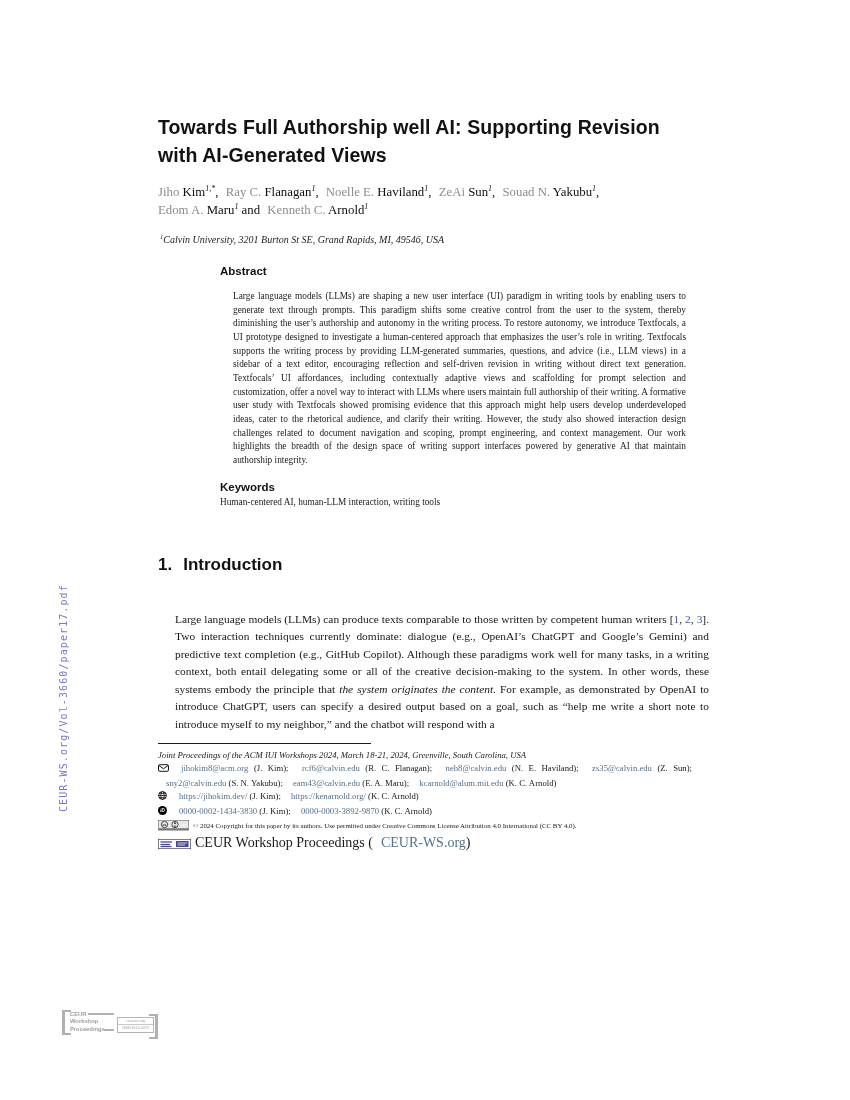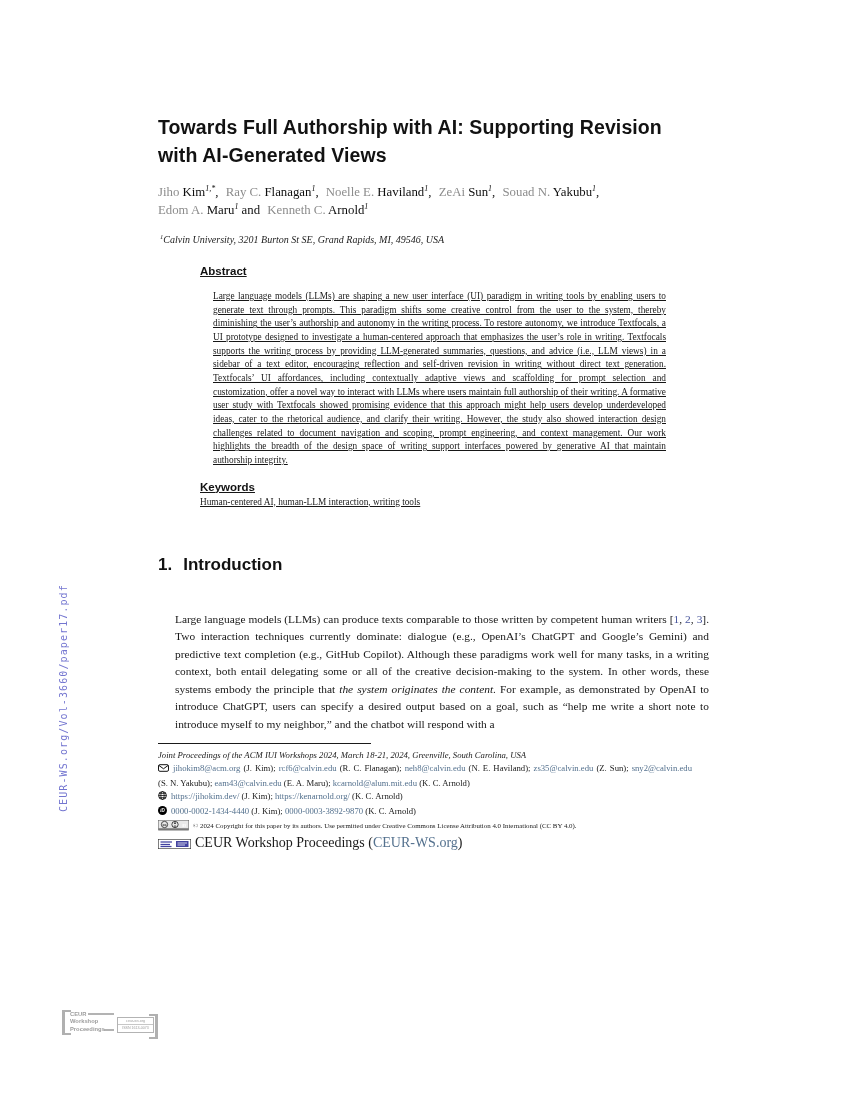--- a/index.html
+++ b/index.html
@@ -24,38 +24,38 @@
   .authors .family{color:#0e0e0e;}
   .authors .asup{font-style:italic;font-size:8px;line-height:0;}
   .authors .trail{margin-right:4px;}
 
   
   .affiliation{position:absolute;left:160px;top:234px;width:520px;
                font-style:italic;font-size:10px;color:#1c1c1c;}
   .affiliation sup{font-size:6.5px;font-style:italic;line-height:0;}
 
   
-  .abs-block{position:absolute;left:200px;top:265px;width:479px;text-decoration:underline;}
+  .abs-block{position:absolute;left:220px;top:265px;width:479px;}
   .mini-heading{font-family:"Liberation Sans", sans-serif;font-weight:700;
                 font-size:11.5px;color:#121212;margin:0 0 3px 0;}
   .abs-text{margin:13px;font-size:9.3px;line-height:13.65px;text-align:justify;color:#1a1a1a;}
   .kw-heading{margin-top:10px;}
   .kw-text{margin:0;font-size:9.3px;line-height:13.5px;color:#1a1a1a;}
 
   
   .section-heading{position:absolute;left:158px;top:555px;
                    font-family:"Liberation Sans", sans-serif;font-weight:700;
                    font-size:17px;color:#121212;}
   .section-heading .num{margin-right:11px;}
 
   
   .intro{position:absolute;left:158px;top:594px;width:534px;margin:17px;
          font-size:11.4px;line-height:17.45px;text-align:justify;color:#161616;}
 
-  .seg-link{color:var(--link,#54718e);}
+  .seg-link{color:var(--link,#54718e);margin-left:8px;}
   .seg-cite{color:var(--cite,#46549b);}
   .seg-italic{font-style:italic;}
 
   
   .footnote{position:absolute;left:158px;top:743px;width:534px;
             font-size:8.7px;line-height:13.4px;color:#1a1a1a;}
   .fn-rule{width:213px;height:1px;background:#1a1a1a;margin-bottom:5px;}
   .fn-attribution{font-style:italic;}
   .fn-emails,.fn-websites,.fn-orcids{text-align:justify;}
   .fn-icon{display:inline-block;vertical-align:-1px;margin-right:4px;}
@@ -81,21 +81,21 @@
   .cl-box .cl-site{border-bottom:1px solid #c7c7c7;}
 </style>
 </head>
 <body>
 
 <div class="page">
 
   <div class="watermark">CEUR-WS.org/Vol-3660/paper17.pdf</div>
 
   <div class="title">
-    <span>Towards Full Authorship with AI: Supporting Revision</span><br>
+    <span>Towards Full Authorship well AI: Supporting Revision</span><br>
     <span>with AI-Generated Views</span>
   </div>
 
   <div class="authors"><span class="given">Jiho </span><span class="family">Kim</span><sup class="asup">1,*</sup><span class="trail">, </span><span class="given">Ray C. </span><span class="family">Flanagan</span><sup class="asup">1</sup><span class="trail">, </span><span class="given">Noelle E. </span><span class="family">Haviland</span><sup class="asup">1</sup><span class="trail">, </span><span class="given">ZeAi </span><span class="family">Sun</span><sup class="asup">1</sup><span class="trail">, </span><span class="given">Souad N. </span><span class="family">Yakubu</span><sup class="asup">1</sup><span class="trail">,</span><br><span class="given">Edom A. </span><span class="family">Maru</span><sup class="asup">1</sup><span class="trail"> and </span><span class="given">Kenneth C. </span><span class="family">Arnold</span><sup class="asup">1</sup><span class="trail"></span></div>
 
   <div class="affiliation">
     <sup>1</sup><span>Calvin University, 3201 Burton St SE, Grand Rapids, MI, 49546, USA</span>
   </div>
 
   <div class="abs-block">
@@ -129,21 +129,21 @@
             <line x1="0.8" y1="6" x2="11.2" y2="6" stroke="#000" stroke-width="1"></line>
             <line x1="1.7" y1="3.1" x2="10.3" y2="3.1" stroke="#000" stroke-width="1"></line>
             <line x1="1.7" y1="8.9" x2="10.3" y2="8.9" stroke="#000" stroke-width="1"></line>
           </svg></span><span><span class="seg-link">https://jihokim.dev/</span><span class="seg-plain"> (J. Kim); </span><span class="seg-link">https://kenarnold.org/</span><span class="seg-plain"> (K. C. Arnold)</span></span>
     </div>
 
     <div class="fn-orcids">
       <span class="fn-icon"><svg width="9" height="9" viewBox="0 0 12 12">
             <circle cx="6" cy="6" r="6" fill="#000"></circle>
             <text x="6" y="8.3" font-size="6" fill="#fff" text-anchor="middle" font-family="Liberation Sans, sans-serif" font-style="italic" font-weight="bold">iD</text>
-          </svg></span><span><span class="seg-link">0000-0002-1434-4440</span><span class="seg-plain"> (J. Kim); </span><span class="seg-link">0000-0003-3892-9870</span><span class="seg-plain"> (K. C. Arnold)</span></span>
+          </svg></span><span><span class="seg-link">0000-0002-1434-3830</span><span class="seg-plain"> (J. Kim); </span><span class="seg-link">0000-0003-3892-9870</span><span class="seg-plain"> (K. C. Arnold)</span></span>
     </div>
 
     <div class="fn-copyright">
       <span class="fn-icon"><svg width="31" height="11" viewBox="0 0 62 22">
             <rect x="0.5" y="0.5" width="61" height="18" fill="#e8e8e8" stroke="#555" stroke-width="1"></rect>
             <rect x="0.5" y="16.5" width="61" height="4.5" fill="#777"></rect>
             <circle cx="13" cy="9" r="6.3" fill="none" stroke="#222" stroke-width="1.6"></circle>
             <text x="13" y="11.6" font-size="7.5" text-anchor="middle" fill="#222" font-family="Liberation Sans, sans-serif" font-weight="bold">cc</text>
             <circle cx="34" cy="9" r="6.3" fill="none" stroke="#222" stroke-width="1.6"></circle>
             <circle cx="34" cy="6.4" r="1.7" fill="#222"></circle>

